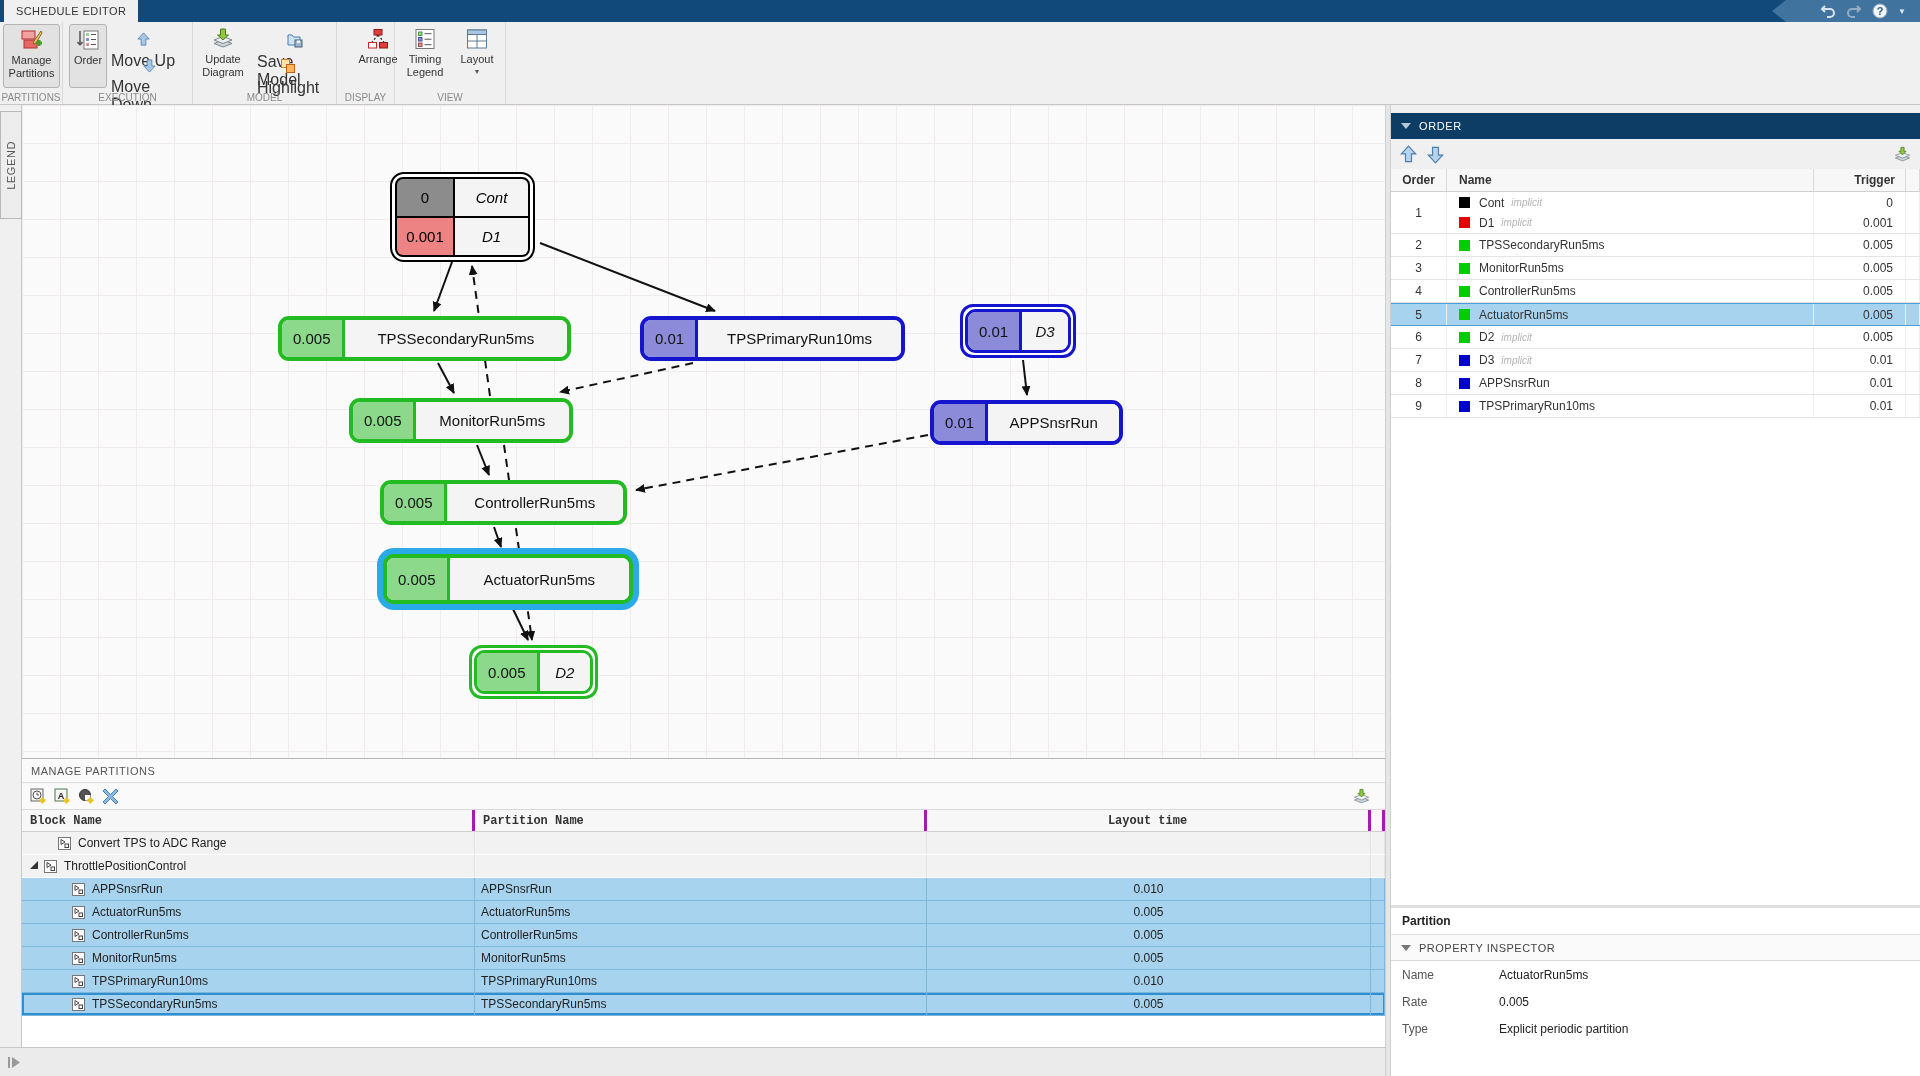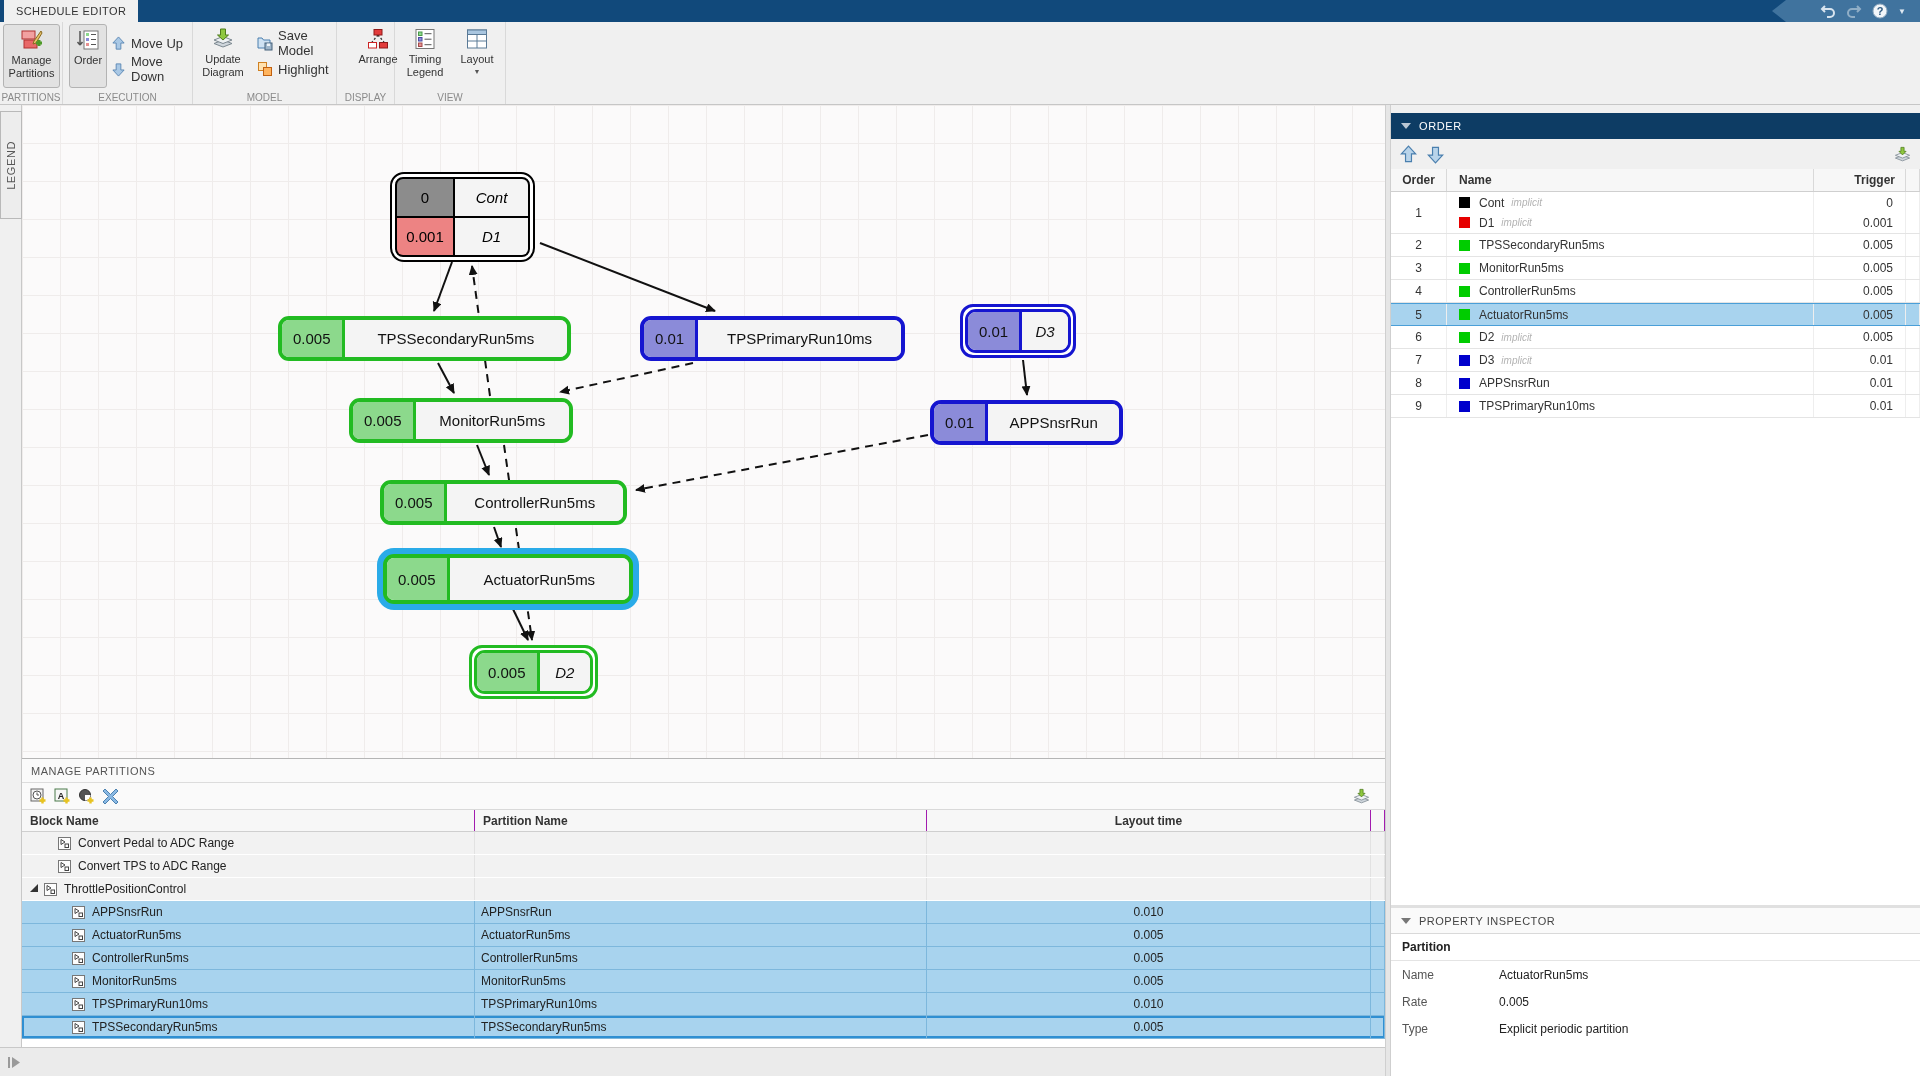--- a/index.html
+++ b/index.html
@@ -19,21 +19,21 @@
   
   #ribbon { position:absolute; left:0; top:22px; width:1920px; height:83px; background:#f0f0f0;
             border-bottom:1px solid #c6c6c6; }
   .rgroup { position:absolute; top:0; height:82px; border-right:1px solid #d9d9d9; }
   .rgroup-label { position:absolute; bottom:1px; left:0; right:0; text-align:center; font-size:10px; color:#8a8a8a; }
   .btn-large { position:absolute; top:2px; display:flex; flex-direction:column; align-items:center;
                gap:2px; padding-top:3px; height:64px; border-radius:3px; cursor:default; }
   .btn-large .lbl { font-size:11px; color:#333; line-height:13px; text-align:center; }
   .btn-toggled { background:#e2e2e2; border:1px solid #b3b3b3; }
   .btn-small { position:absolute; height:22px; display:flex; align-items:center; gap:5px;
-               font-size:13px; color:#333; padding:0 4px; border-radius:2px; }
+               font-size:16px; color:#333; padding:0 4px; border-radius:2px;flex-direction:column; }
 
   
   #legend-strip { position:absolute; left:0; top:105px; width:22px; height:942px; background:#f0f0f0;
                   border-right:1px solid #c8c8c8; }
   #legend-tab { position:absolute; left:0; top:6px; width:22px; height:108px; background:#ededed;
                 border:1px solid #b9b9b9; display:flex; align-items:center; justify-content:center; }
   #legend-tab span { writing-mode:vertical-rl; transform:rotate(180deg); font-size:11px; color:#555; letter-spacing:.6px; }
 
   
   #canvas { position:absolute; left:22px; top:105px; width:1363px; height:653px; background:#fbfafa;
@@ -60,21 +60,21 @@
 
   
   #mp-panel { position:absolute; left:22px; top:758px; width:1363px; height:289px; background:#fff; border-top:1px solid #b5b5b5; }
   #mp-header { height:24px; background:#fafafa; border-bottom:1px solid #dcdcdc; display:flex; align-items:center;
                padding-left:9px; font-size:11px; color:#555; letter-spacing:.5px; }
   #mp-toolbar { height:26px; background:#fafafa; display:flex; align-items:center; gap:7px; padding:0 8px; position:relative; }
   #mp-toolbar .spacer { flex:1; }
   .mp-grid { display:grid; grid-template-columns:453px 452px 444px 14px; }
   #mp-thead { height:23px; background:#f7f7f7; border-top:1px solid #d9d9d9; border-bottom:1px solid #cfcfcf;
               font-size:12px; font-weight:bold; color:#333; }
-  #mp-thead div { display:flex; align-items:center; border-right:1px solid #a21caf; padding-left:8px; }
+  #mp-thead div { display:flex; align-items:center; border-right:3px solid #a21caf; padding-left:8px;font-family:Liberation Mono, monospace; }
   #mp-thead .c3 { justify-content:center; padding-left:0; }
   .mp-row { height:23px; font-size:12px; color:#222; background:#f2f2f2; border-bottom:1px solid #fff; }
   .mp-row > div { display:flex; align-items:center; border-right:1px solid #e2e2e2; overflow:hidden; white-space:nowrap; }
   .mp-row .c3 { justify-content:center; }
   .mp-row.sel { background:#a8d3ee; border-bottom:1px solid #7db7dc; }
   .mp-row.sel > div { border-right:1px solid #7db7dc; }
   .mp-row.focus { box-shadow:inset 0 0 0 2px #2f8fd2; }
   .tree-arrow { width:0; height:0; border-left:8px solid transparent; border-bottom:8px solid #333; margin:0 6px 2px 0; }
   .blk-icon { margin-right:7px; flex:none; }
 
@@ -405,36 +405,20 @@
         <div class="mp-row mp-grid  ">
      <div class="c1" style="padding-left:36px;">
 
        <span class="blk-icon">
   <svg width="13" height="13" viewBox="0 0 13 13">
                 <rect x="0.5" y="0.5" width="12" height="12" fill="#fdfdfd" stroke="#777"></rect>
                 <polygon points="3,2.5 7,5 3,7.5" fill="none" stroke="#444"></polygon>
                 <rect x="7" y="7" width="3.5" height="3.5" fill="none" stroke="#444"></rect>
               </svg>
             </span>
-            <span>Convert Pedal to ADC Range</span>
-          </div>
-     <div class="c2" style="padding-left:6px;"></div>
-     <div class="c3"></div>
-     <div class="c4"></div>
-        </div>
-        <div class="mp-row mp-grid  ">
-     <div class="c1" style="padding-left:36px;">
-
-       <span class="blk-icon">
-  <svg width="13" height="13" viewBox="0 0 13 13">
-                <rect x="0.5" y="0.5" width="12" height="12" fill="#fdfdfd" stroke="#777"></rect>
-                <polygon points="3,2.5 7,5 3,7.5" fill="none" stroke="#444"></polygon>
-                <rect x="7" y="7" width="3.5" height="3.5" fill="none" stroke="#444"></rect>
-              </svg>
-            </span>
             <span>Convert TPS to ADC Range</span>
           </div>
      <div class="c2" style="padding-left:6px;"></div>
      <div class="c3"></div>
      <div class="c4"></div>
         </div>
         <div class="mp-row mp-grid  ">
      <div class="c1" style="padding-left:8px;">
        <span class="tree-arrow"></span>
        <span class="blk-icon">
@@ -716,25 +700,25 @@
             </div>
     <div class="c3">
               <span class="o-entry">0.01</span>
             </div>
     <div class="c4"></div>
           </div>
         </div>
     </div>
 
     <div id="pi-panel">
+      <div id="pi-section">Partition</div>
       <div id="pi-header">
         <span class="hdr-tri"></span>
         <span>PROPERTY INSPECTOR</span>
       </div>
-      <div id="pi-section">Partition</div>
       <div id="pi-fields">
           <div class="pi-field">
      <span class="pl">Name</span>
      <span class="pv">ActuatorRun5ms</span>
           </div>
           <div class="pi-field">
      <span class="pl">Rate</span>
      <span class="pv">0.005</span>
           </div>
           <div class="pi-field">

